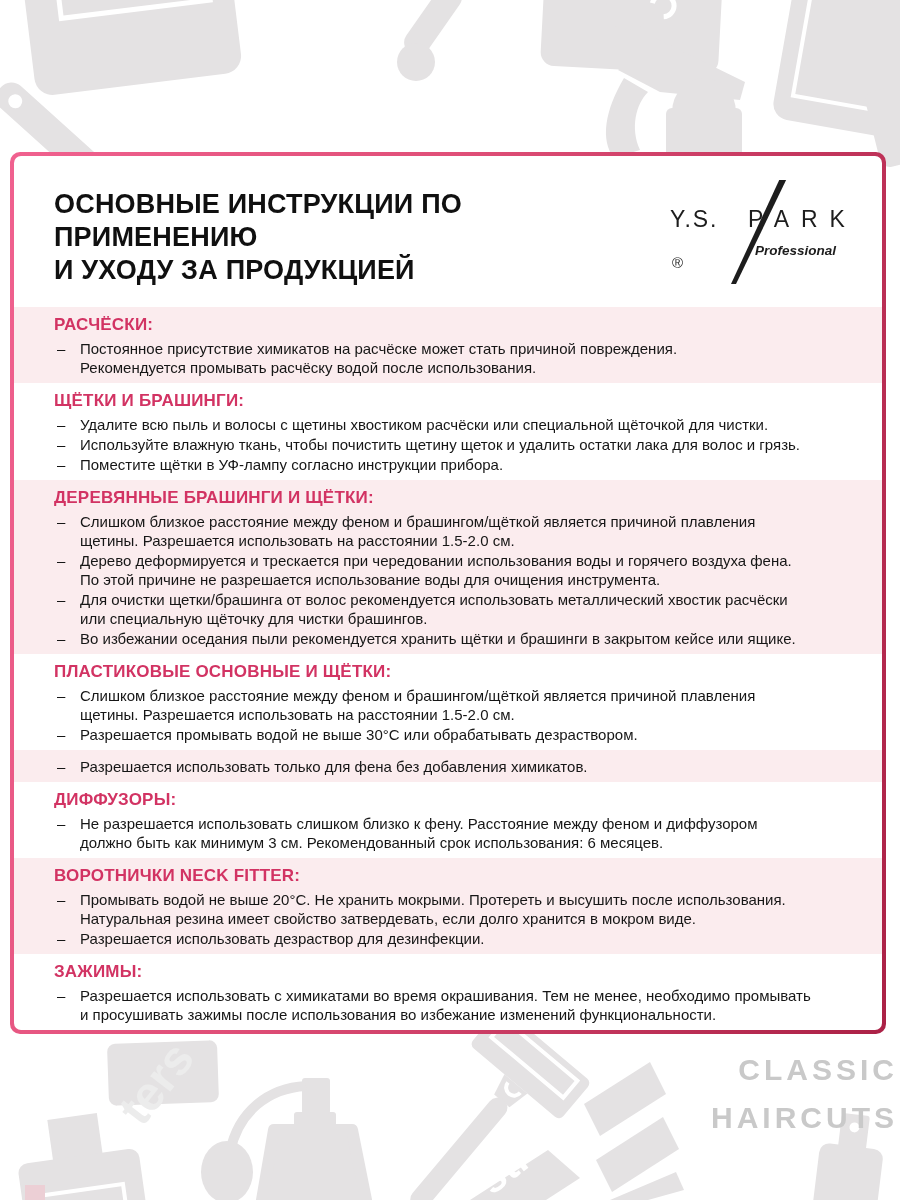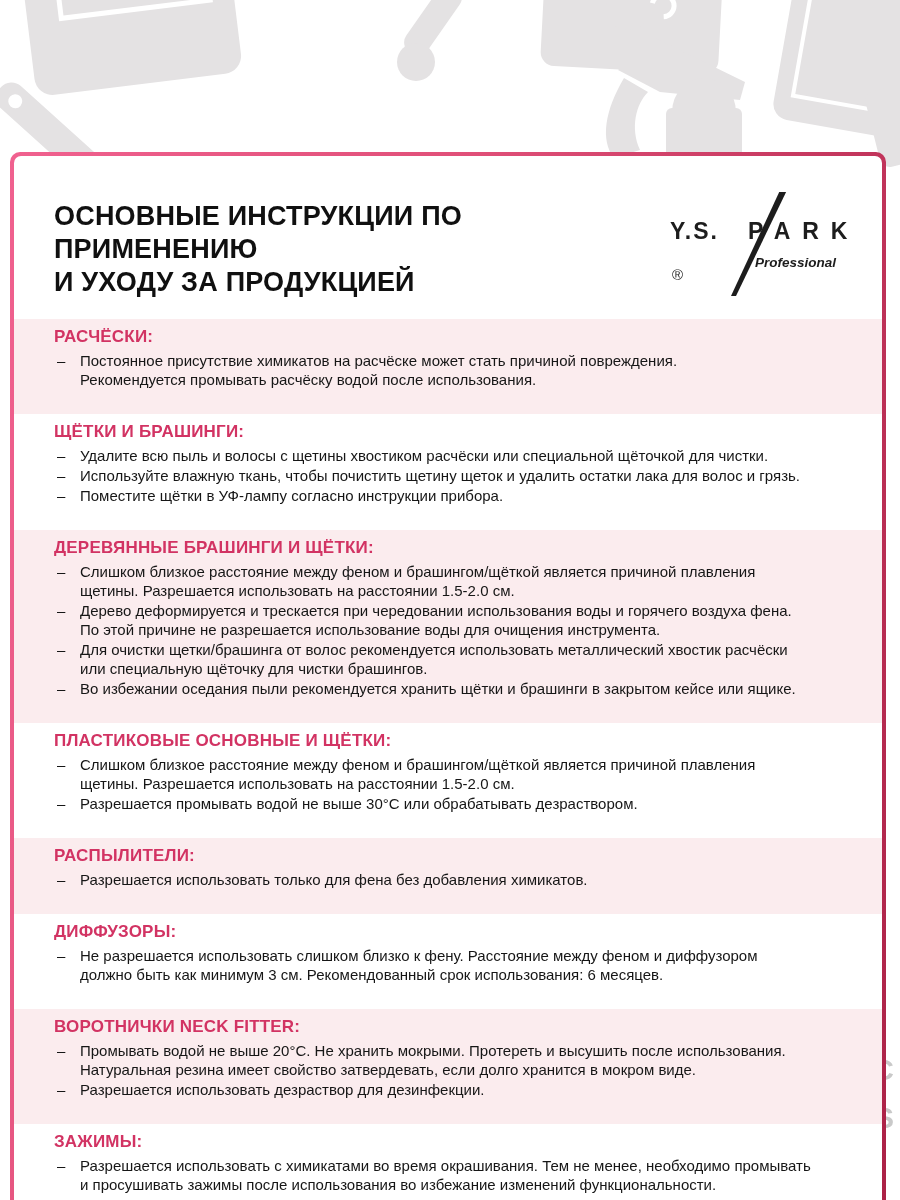--- a/index.html
+++ b/index.html
@@ -38,43 +38,43 @@
     padding:4px;
   }
   .card-inner{
     background:#ffffff;
     border-radius:7px;
     overflow:hidden;
   }
   .card-header{
     display:flex;
     align-items:flex-start;
-    padding:36px 28px 20px 40px;
+    padding:24px 28px 20px 40px;
   }
   .title{
     flex:1;
     font-size:27px;
     font-weight:bold;
     line-height:1.22;
     letter-spacing:.2px;
     color:#101010;
     padding-top:8px;
   }
   .logo{
     position:relative;
     width:190px;height:104px;
     flex:0 0 190px;
     color:#1d1d1d;
   }
   .logo-slash{position:absolute;left:0;top:0;width:190px;height:104px;}
-  .logo-ys{position:absolute;left:6px;top:26px;font-size:23px;font-weight:bold;letter-spacing:2px;}
-  .logo-park{position:absolute;left:84px;top:26px;font-size:23px;font-weight:bold;letter-spacing:12px;}
+  .logo-ys{position:absolute;left:6px;top:26px;font-size:23px;font-weight:normal;letter-spacing:2px;}
+  .logo-park{position:absolute;left:84px;top:26px;font-size:23px;font-weight:normal;letter-spacing:12px;}
   .logo-prof{position:absolute;right:18px;top:63px;font-size:13.5px;font-weight:bold;font-style:italic;}
   .logo-reg{position:absolute;left:8px;top:74px;font-size:15px;color:#2a2a2a;}
-  .section{padding:7px 28px 24px 40px;}
+  .section{padding:7px 28px 5px 40px;}
   .section.band{background:var(--band);}
   .sec-heading{
     font-size:17px;
     font-weight:bold;
     line-height:22px;
     letter-spacing:.2px;
     color:var(--accent);
     margin:0 0 3px 0;
   }
   .li{
@@ -247,21 +247,20 @@
             <span class="dash">–</span>
             <span class="li-text">Слишком близкое расстояние между феном и брашингом/щёткой является причиной плавления
 щетины. Разрешается использовать на расстоянии 1.5-2.0 см.</span>
           </div>
           <div class="li">
             <span class="dash">–</span>
             <span class="li-text">Разрешается промывать водой не выше 30°C или обрабатывать дезраствором.</span>
           </div>
         </section>
         <section class="section band">
-          <h2 class="sec-heading">РАСПЫЛИТЕЛИ:</h2>
           <div class="li">
             <span class="dash">–</span>
             <span class="li-text">Разрешается использовать только для фена без добавления химикатов.</span>
           </div>
         </section>
         <section class="section">
           <h2 class="sec-heading">ДИФФУЗОРЫ:</h2>
           <div class="li">
             <span class="dash">–</span>
             <span class="li-text">Не разрешается использовать слишком близко к фену. Расстояние между феном и диффузором

